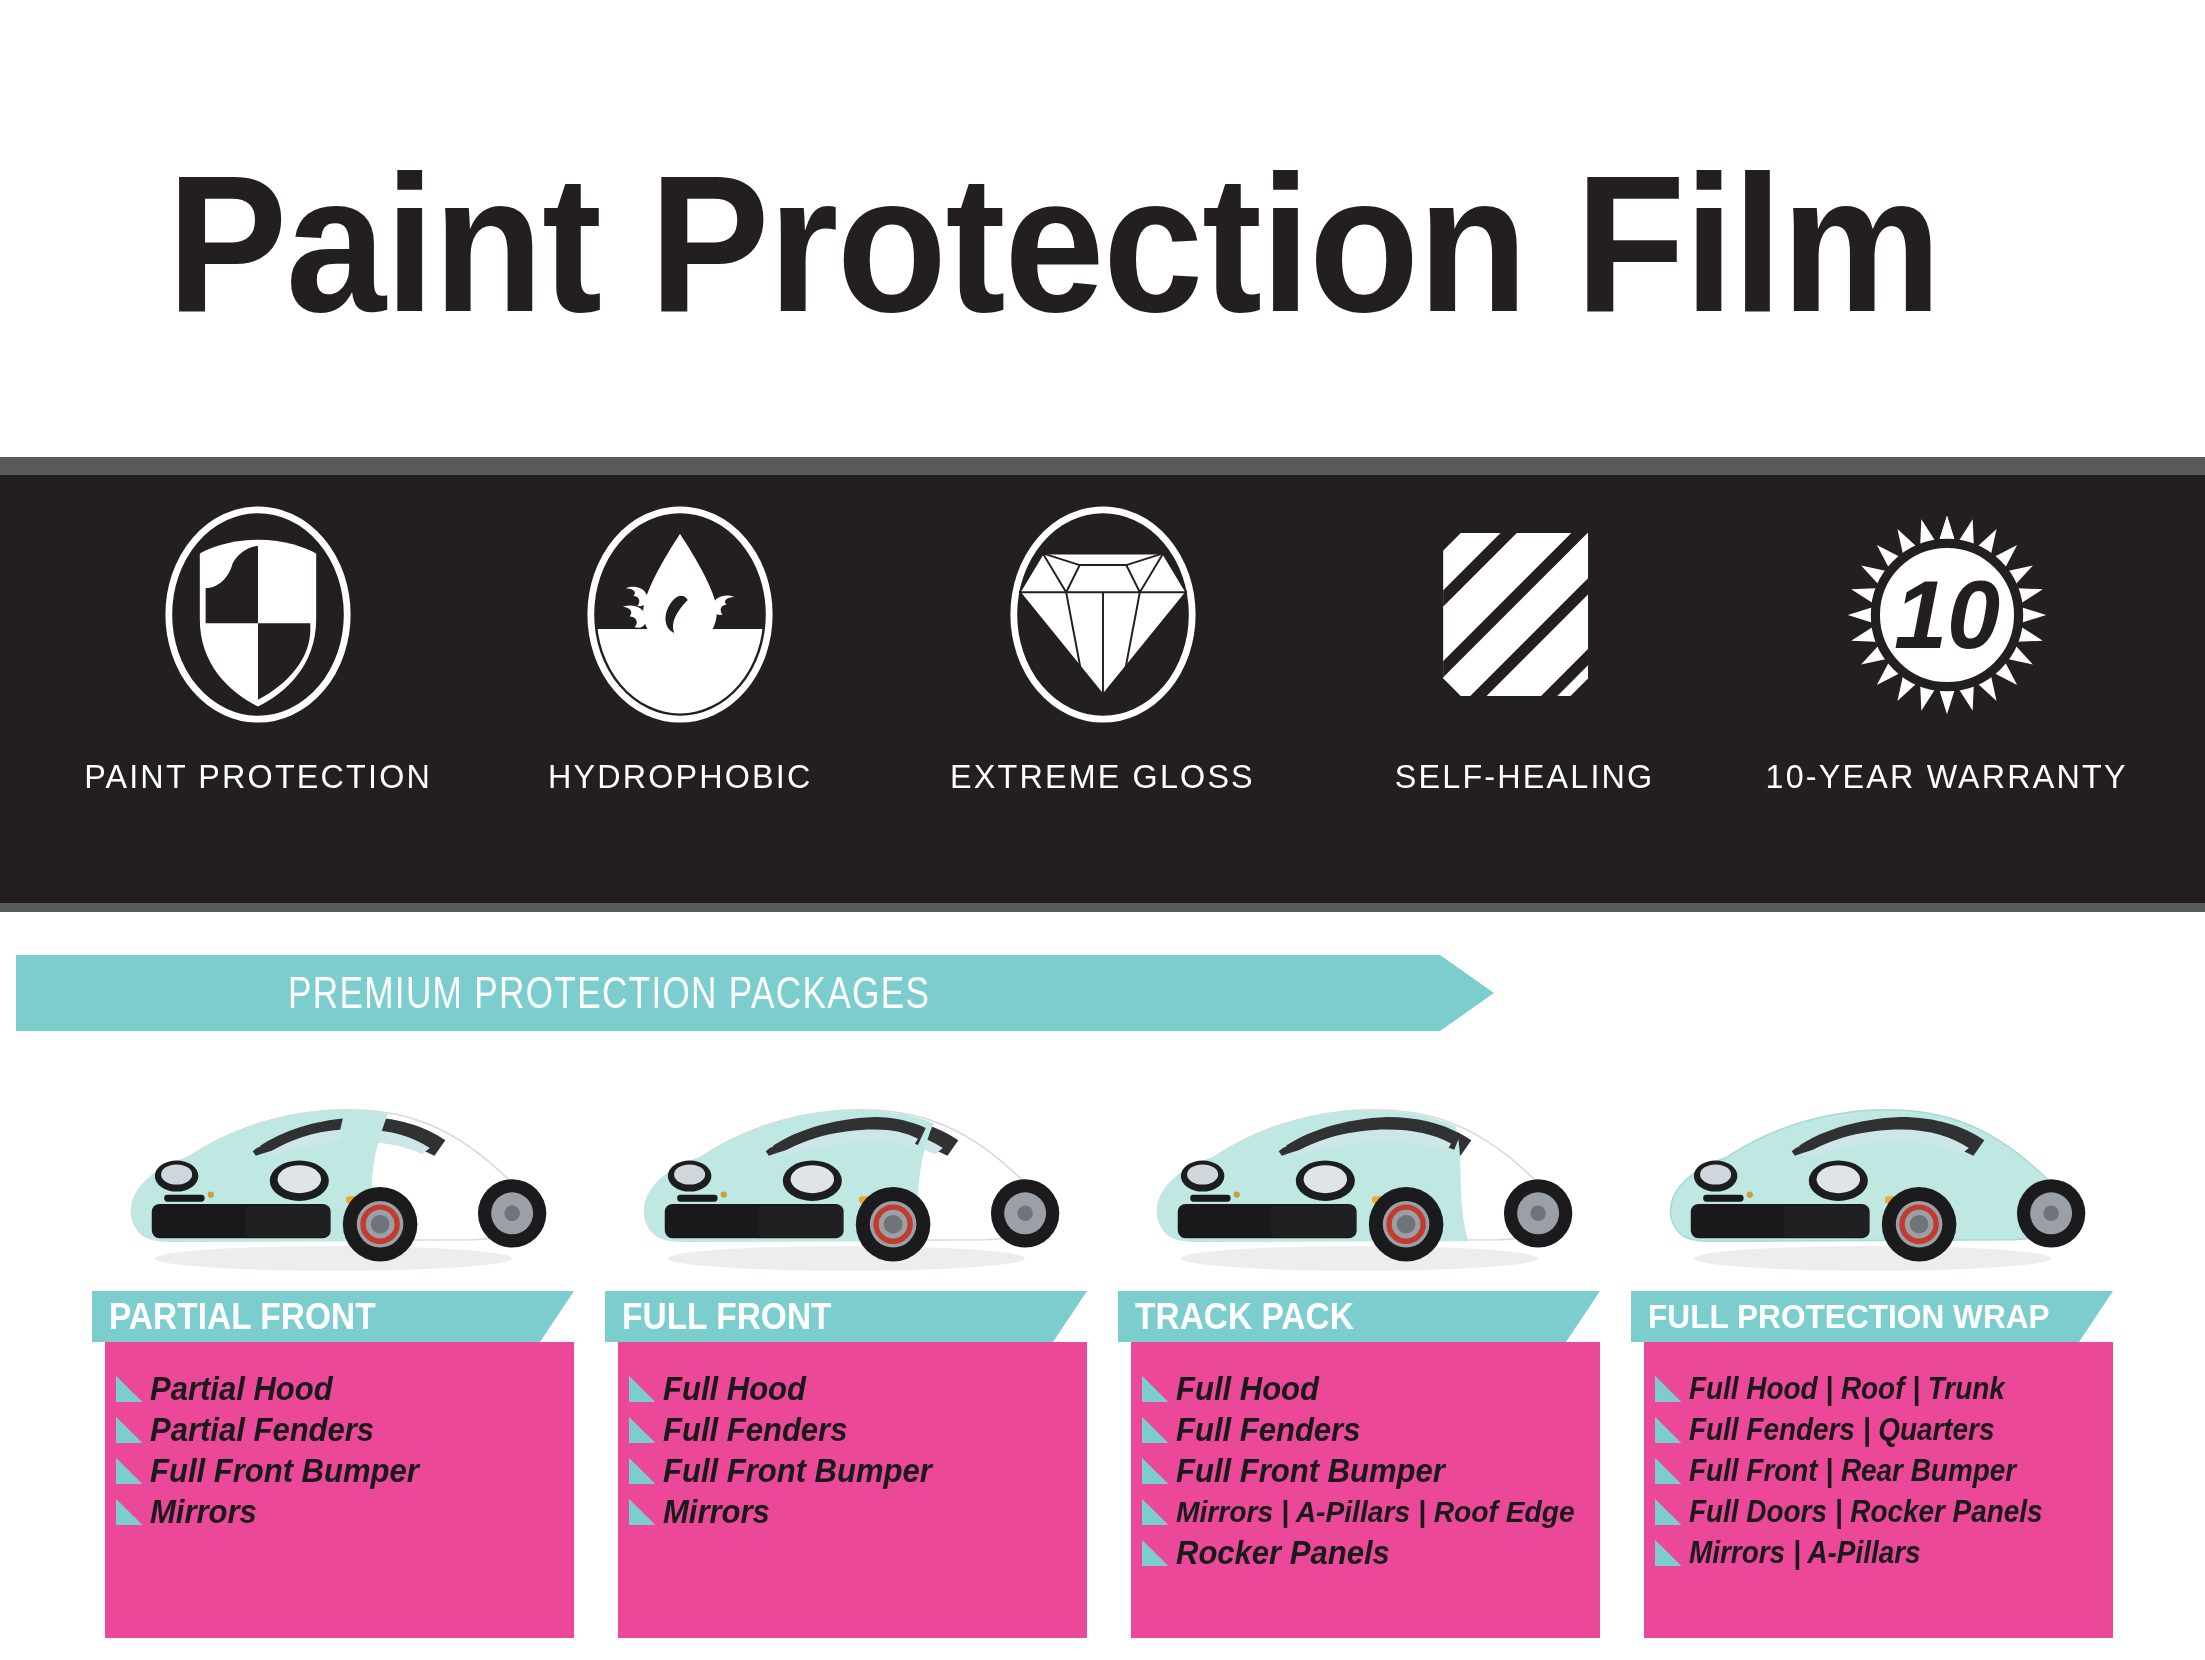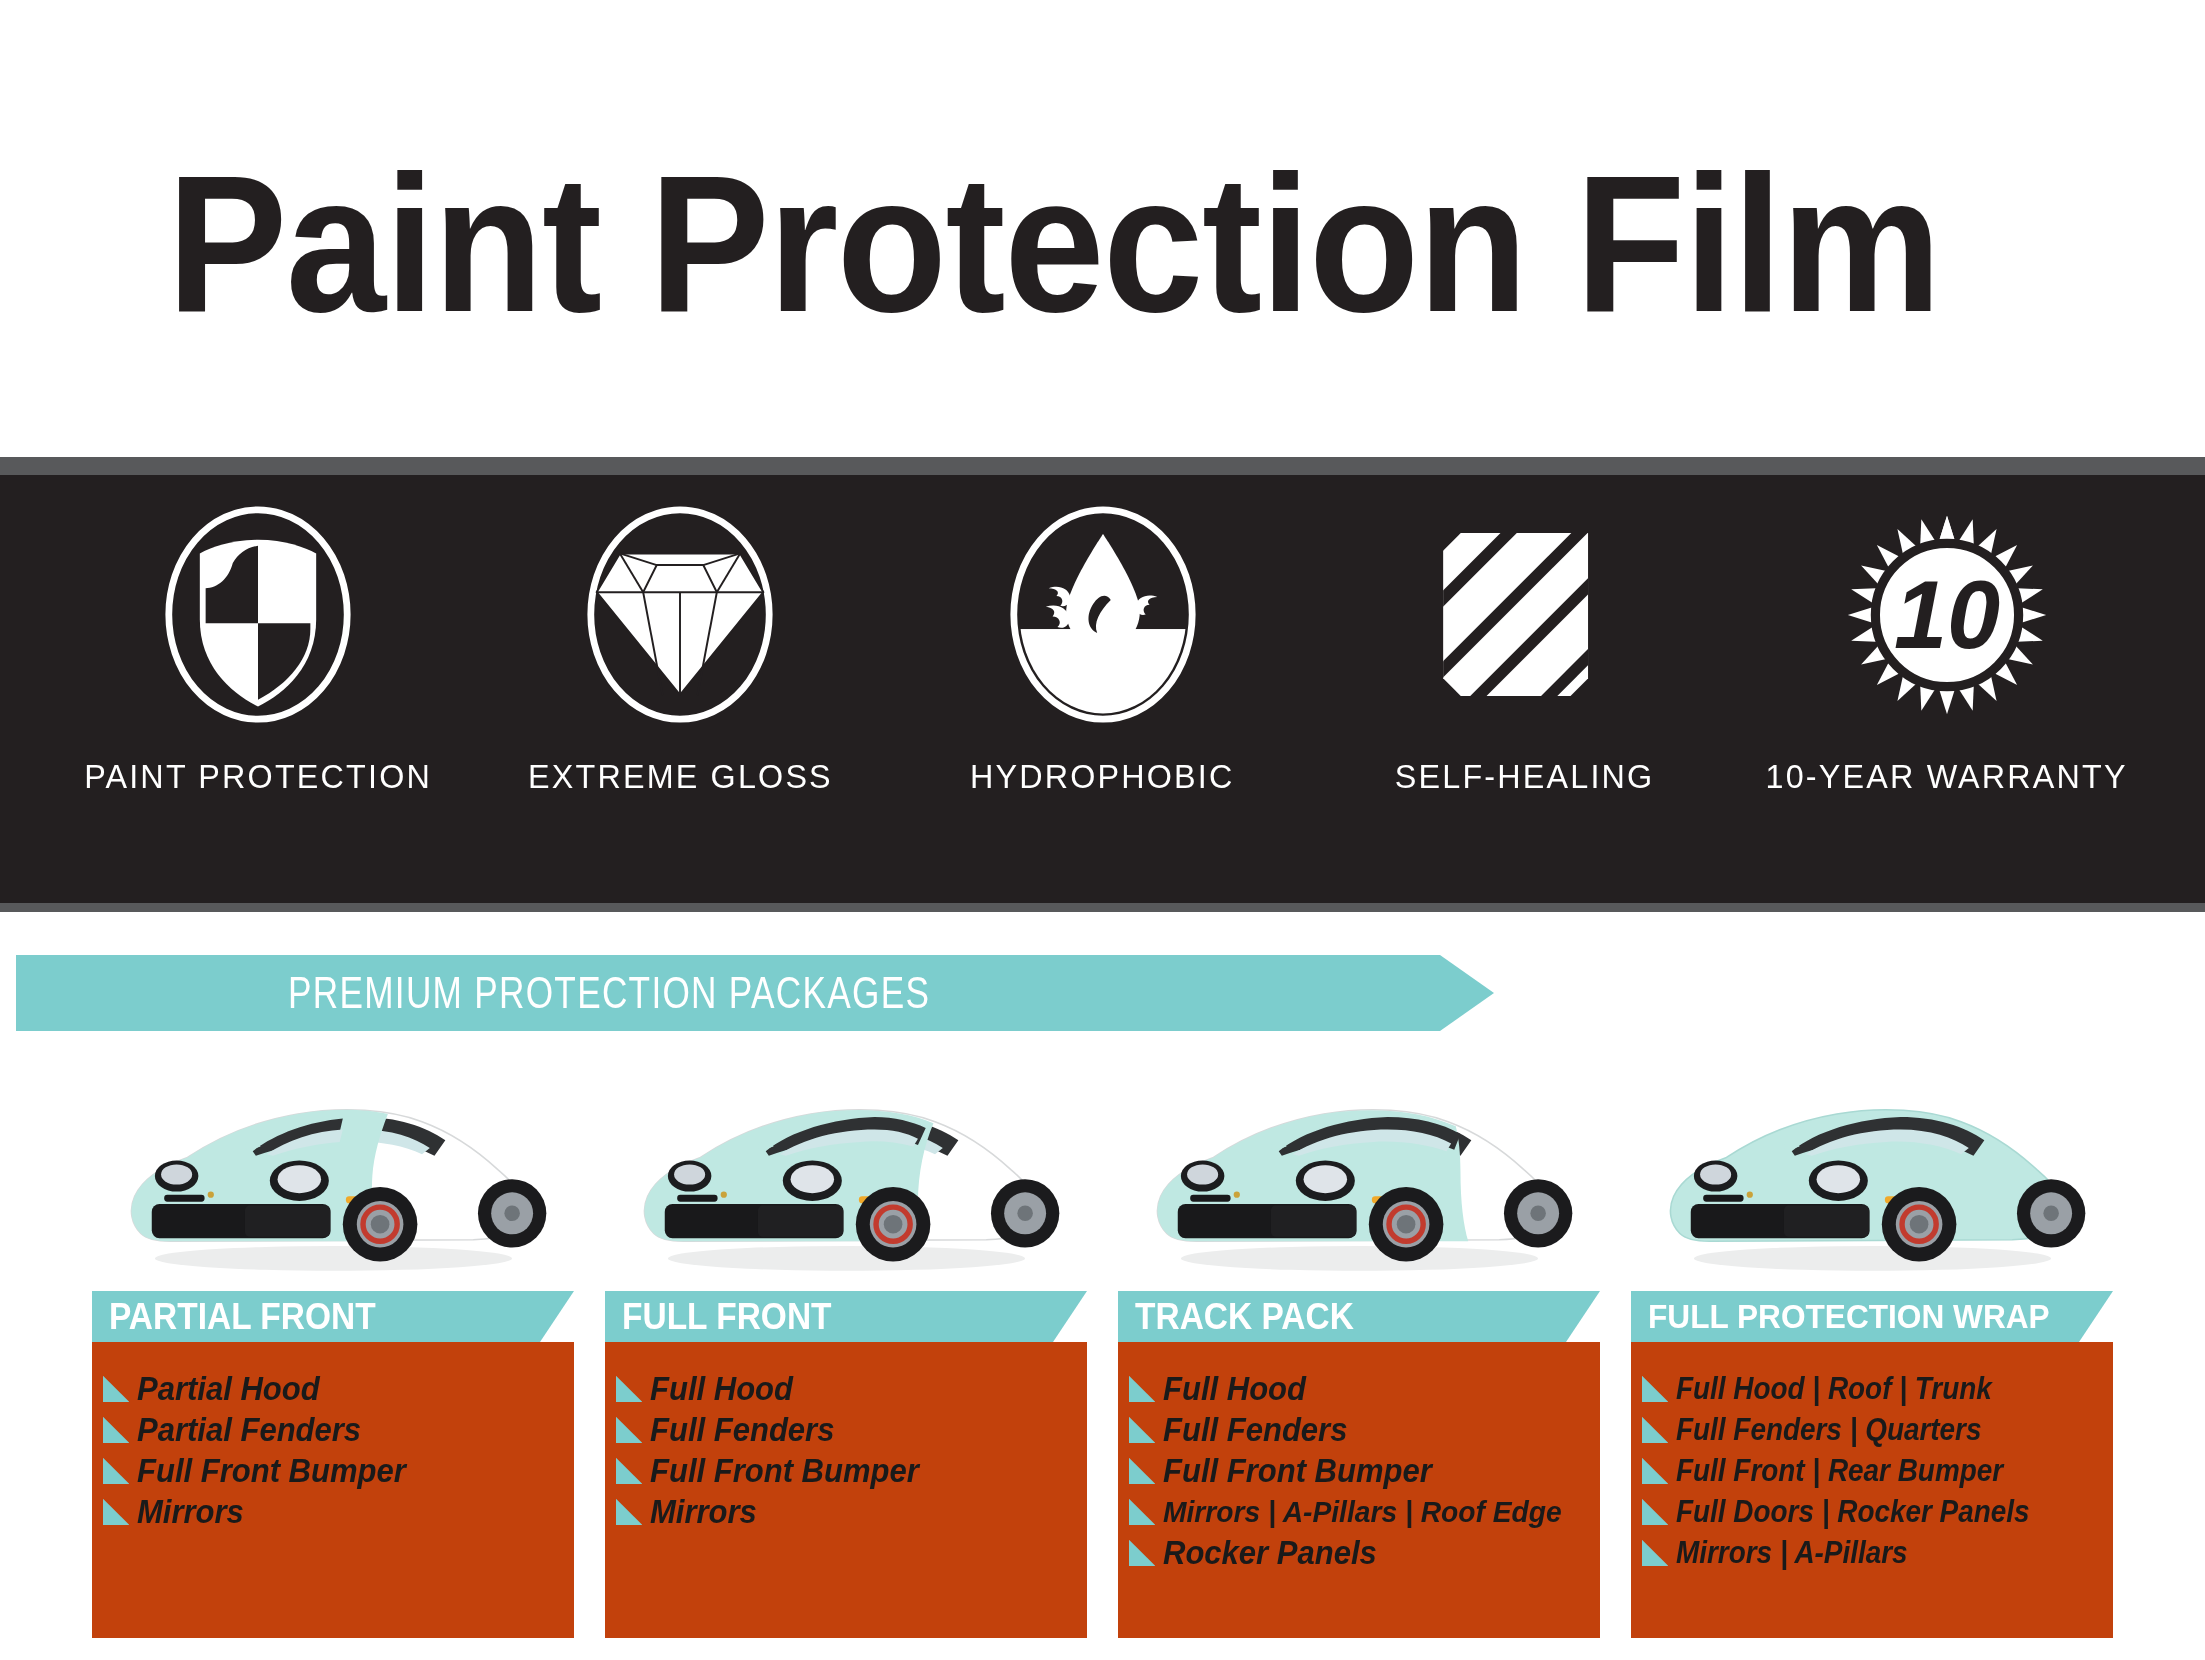--- a/index.html
+++ b/index.html
@@ -87,21 +87,21 @@
     clip-path:polygon(0 0, 100% 0, 100% 0, calc(100% - 34px) 100%, 0 100%);
     display:flex; align-items:center;text-align:right;
   }
   .card-head .htext{
     margin-left:17px;
     color:#ffffff; font-weight:bold; font-size:36px;
     letter-spacing:0px; white-space:nowrap;
     transform:scaleX(0.93); transform-origin:left center;
   }
   .card-body{
-    background:#c2410c; min-height:296px; padding:26.4px 14px 15.6px 11px;
+    background:#ec4899; min-height:296px; padding:26.4px 14px 15.6px 11px;margin-left:13px;
   }
   .pkg-item{ display:flex; align-items:center; height:41px; }
   .tri{
     width:26.4px; height:26.4px; flex:0 0 26.4px; margin-right:7.8px;
     background:#7ccdcd;
     clip-path:polygon(0 0, 0 100%, 100% 100%);
   }
   .pkg-item .ptxt{
     font-size:33px; font-weight:bold; font-style:italic; color:#1a1a1a;
     white-space:nowrap; transform:scaleX(0.94); transform-origin:left center;
@@ -124,20 +124,42 @@
   <div class="feature">
     <div class="glyph">
       <svg viewBox="0 0 200 230" width="194" height="223">
         <ellipse cx="100" cy="115" rx="92" ry="108" fill="none" stroke="#ffffff" stroke-width="7"></ellipse>
         <path d="M100 38 C72 38 52 46 40 52 L40 120 C40 168 72 196 100 210 C128 196 160 168 160 120 L160 52 C148 46 128 38 100 38 Z" fill="#ffffff"></path>
         <path d="M100 44 L100 124 L46 124 L46 88 C58 88 70 78 74 62 C80 52 88 46 100 44 Z" fill="#231f20"></path>
         <path d="M100 124 L154 124 L154 130 C154 160 132 186 100 203 Z" fill="#231f20"></path>
       </svg>
     </div>
     <div class="flabel">PAINT PROTECTION</div>
+  </div>
+
+  <div class="feature">
+    <div class="glyph">
+      <svg viewBox="0 0 200 230" width="194" height="223">
+        <defs>
+          <clipPath id="hclip">
+              <ellipse cx="100" cy="115" rx="86" ry="102"></ellipse>
+            </clipPath>
+        </defs>
+        <ellipse cx="100" cy="115" rx="92" ry="108" fill="none" stroke="#ffffff" stroke-width="7"></ellipse>
+        <g clip-path="url(#hclip)">
+          <rect x="0" y="130" width="200" height="110" fill="#ffffff"></rect>
+        </g>
+        <path d="M100 32 C100 32 62 88 62 112 C62 134 79 150 100 150 C121 150 138 134 138 112 C138 88 100 32 100 32 Z" fill="#ffffff"></path>
+        <path d="M108 100 C96 112 90 124 94 134 C84 130 82 116 90 104 C95 96 103 92 108 100 Z" fill="#231f20"></path>
+        <path d="M44 88 C54 84 64 88 66 96 C68 103 62 108 56 106 C60 102 58 96 52 96 C56 92 52 88 44 88 Z" fill="#ffffff"></path>
+        <path d="M41 107 C52 103 63 108 65 117 C67 125 60 131 53 128 C58 124 55 117 48 117 C52 112 49 108 41 107 Z" fill="#ffffff"></path>
+        <path d="M156 97 C146 93 136 97 134 105 C132 112 138 117 144 115 C140 111 142 105 148 105 C144 101 148 97 156 97 Z" fill="#ffffff"></path>
+      </svg>
+    </div>
+    <div class="flabel">HYDROPHOBIC</div>
   </div>
 
   <div class="feature">
     <div class="glyph">
       <svg viewBox="0 0 200 230" width="194" height="223">
         <ellipse cx="100" cy="115" rx="92" ry="108" fill="none" stroke="#ffffff" stroke-width="7"></ellipse>
         <g fill="#ffffff" stroke="#231f20" stroke-width="2" stroke-linejoin="round">
           <path d="M38 52 L162 52 L186 92 L100 198 L14 92 Z"></path>
         </g>
         <g fill="none" stroke="#231f20" stroke-width="2">
@@ -147,42 +169,20 @@
           <path d="M62 92 L82 198"></path>
           <path d="M138 92 L118 198"></path>
           <path d="M62 92 L76 64 L124 64 L138 92"></path>
           <path d="M76 64 L38 52"></path>
           <path d="M124 64 L162 52"></path>
           <path d="M100 198 L100 92"></path>
         </g>
       </svg>
     </div>
     <div class="flabel">EXTREME GLOSS</div>
-  </div>
-
-  <div class="feature">
-    <div class="glyph">
-      <svg viewBox="0 0 200 230" width="194" height="223">
-        <defs>
-          <clipPath id="hclip">
-              <ellipse cx="100" cy="115" rx="86" ry="102"></ellipse>
-            </clipPath>
-        </defs>
-        <ellipse cx="100" cy="115" rx="92" ry="108" fill="none" stroke="#ffffff" stroke-width="7"></ellipse>
-        <g clip-path="url(#hclip)">
-          <rect x="0" y="130" width="200" height="110" fill="#ffffff"></rect>
-        </g>
-        <path d="M100 32 C100 32 62 88 62 112 C62 134 79 150 100 150 C121 150 138 134 138 112 C138 88 100 32 100 32 Z" fill="#ffffff"></path>
-        <path d="M108 100 C96 112 90 124 94 134 C84 130 82 116 90 104 C95 96 103 92 108 100 Z" fill="#231f20"></path>
-        <path d="M44 88 C54 84 64 88 66 96 C68 103 62 108 56 106 C60 102 58 96 52 96 C56 92 52 88 44 88 Z" fill="#ffffff"></path>
-        <path d="M41 107 C52 103 63 108 65 117 C67 125 60 131 53 128 C58 124 55 117 48 117 C52 112 49 108 41 107 Z" fill="#ffffff"></path>
-        <path d="M156 97 C146 93 136 97 134 105 C132 112 138 117 144 115 C140 111 142 105 148 105 C144 101 148 97 156 97 Z" fill="#ffffff"></path>
-      </svg>
-    </div>
-    <div class="flabel">HYDROPHOBIC</div>
   </div>
 
   <div class="feature">
     <div class="glyph">
       <svg viewBox="0 0 200 200" width="177" height="177">
         <defs>
           <clipPath id="sq">
             <path d="M28 8 L172 8 L172 172 L152 192 L28 192 L8 172 L8 28 Z"></path>
           </clipPath>
         </defs>

